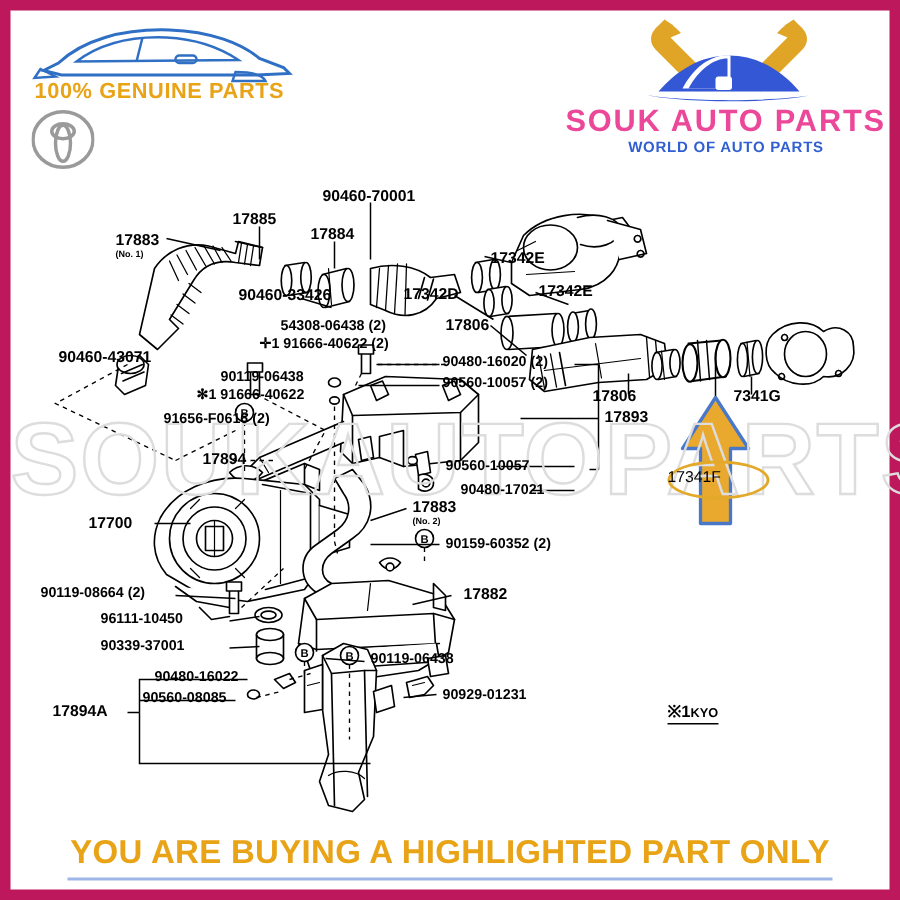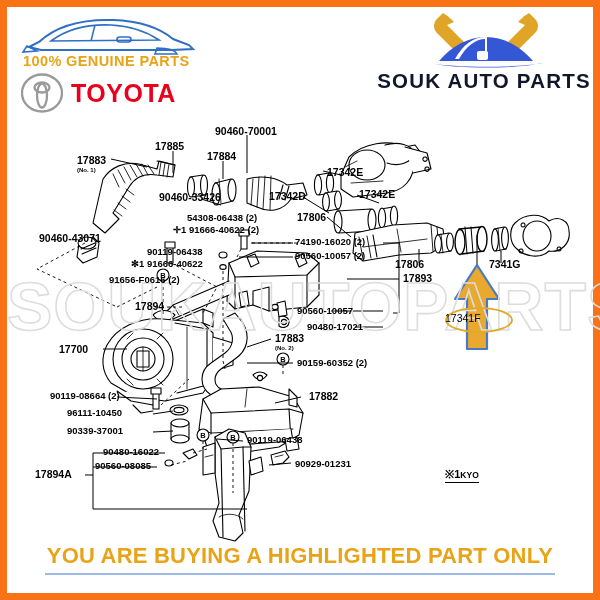--- a/index.html
+++ b/index.html
@@ -5,21 +5,21 @@
   html,body{margin:0;padding:0;}
   body{
     width:600px;height:600px;overflow:hidden;
     background:#ffffff;
     font-family:"Liberation Sans", sans-serif;
   }
   #page{
     position:relative;width:600px;height:600px;
     box-sizing:border-box;
     background:#ffffff;
-    border:7px solid #f97316;
+    border:7px solid #be185d;
   }
   .inner-frame{
     position:absolute;left:3px;top:3px;right:3px;bottom:3px;
     border:1px solid #ffffff;
     pointer-events:none;
   }
 
   
   .header{position:absolute;left:0;top:0;width:586px;height:112px;}
 
@@ -34,22 +34,22 @@
   .toyota-emblem{position:absolute;left:0;top:2px;width:42px;height:40px;}
   .toyota-word{
     position:absolute;left:50px;top:8px;
     font-size:25px;font-weight:bold;color:#e8001c;
     letter-spacing:.5px;
   }
 
   .souk-block{position:absolute;left:370px;top:4px;width:214px;height:104px;}
   .souk-logo{position:absolute;left:44px;top:0px;width:130px;height:62px;}
   .souk-title{
-    position:absolute;left:0;top:58px;width:214px;text-align:center;
-    font-size:20.5px;font-weight:bold;color:#0f172a;letter-spacing:1.2px;
+    position:absolute;left:0;top:58px;width:214px;text-align:left;
+    font-size:20.5px;font-weight:bold;color:#ec4899;letter-spacing:1.2px;
   }
   .souk-sub{
     position:absolute;left:0;top:82px;width:214px;text-align:center;
     font-size:10px;font-weight:bold;color:#2f5fd0;letter-spacing:.5px;
   }
 
   
   .diagram{position:absolute;left:0;top:110px;width:586px;height:430px;}
   .diagram svg{display:block;}
 
@@ -81,21 +81,21 @@
   }
   .kyo{
     position:absolute;left:438px;top:349px;
     font-size:11px;font-weight:bold;color:#000;
     border-bottom:1.5px solid #000;padding-bottom:1px;
   }
   .kyo small{font-size:8.5px;}
 
   
   .footer{
-    position:absolute;left:0;bottom:12px;width:586px;height:44px;
+    position:absolute;left:0;bottom:0;width:586px;height:44px;
   }
   .footer-text{
     position:absolute;left:0;top:6px;width:586px;text-align:center;
     font-size:22px;font-weight:bold;color:#e8a317;letter-spacing:.2px;
   }
   .footer-rule{
     position:absolute;left:38px;top:36px;width:510px;height:1.5px;
     background:#9db8e8;
   }
 </style>
@@ -116,21 +116,20 @@
         <path d="M6 31 L2 37 L16 36 Z" fill="none" stroke="#2f6fc4" stroke-width="1.6"></path>
         <path d="M136 33 C146 33 154 35 156 39 L134 39 Z" fill="none" stroke="#2f6fc4" stroke-width="1.6"></path>
       </svg>
       <div class="genuine-text">100% GENUINE PARTS</div>
       <div class="toyota-row">
         <svg class="toyota-emblem" viewBox="0 0 42 40">
           <ellipse cx="21" cy="20" rx="20" ry="18.5" fill="none" stroke="#9a9a9a" stroke-width="2.3"></ellipse>
           <ellipse cx="21" cy="14.5" rx="7.5" ry="5" fill="none" stroke="#9a9a9a" stroke-width="2.3"></ellipse>
           <ellipse cx="21" cy="22.5" rx="5" ry="12" fill="none" stroke="#9a9a9a" stroke-width="2.3"></ellipse>
         </svg>
-        <div class="toyota-word">TOYOTA</div>
       </div>
     </div>
 
     <div class="souk-block">
       <svg class="souk-logo" viewBox="0 0 130 62">
         <g fill="#e0a526">
           <path d="M24 6 L18 12 L24 18 L30 12 L36 6 L30 2 Z" opacity="0"></path>
           <path d="M30 8 C26 4 20 4 16 8 C12 12 12 18 16 22 L44 50 L54 42 L26 14 L33 11 Z"></path>
           <path d="M16 8 L22 2 L28 6 L24 12 L18 14 Z"></path>
         </g>
@@ -138,20 +137,21 @@
           <path d="M100 8 C104 4 110 4 114 8 C118 12 118 18 114 22 L86 50 L76 42 L104 14 L97 11 Z"></path>
           <path d="M114 8 L108 2 L102 6 L106 12 L112 14 Z"></path>
         </g>
         <path d="M18 50 C30 36 46 26 65 26 C84 26 100 36 112 50 Z" fill="#3457d5"></path>
         <path d="M34 48 C42 33 54 25 66 26 L66 48 Z" fill="#ffffff"></path>
         <path d="M38 48 C45 35 55 28 64 28 L64 48 Z" fill="#3457d5"></path>
         <rect x="56" y="40" width="11" height="9" rx="2" fill="#ffffff"></rect>
         <path d="M8 52 C34 58 96 58 122 52 C96 57 34 57 8 52 Z" fill="#3457d5"></path>
       </svg>
       <div class="souk-title">SOUK AUTO PARTS</div>
+      <div class="souk-sub">WORLD OF AUTO PARTS</div>
     </div>
   </div>
 
   <div class="diagram">
 
     <svg width="586" height="430" viewBox="0 0 586 430">
       <g fill="none" stroke="#000" stroke-width="1.1" stroke-linejoin="round" stroke-linecap="round">
 
         <path d="M96 62 C104 50 118 44 132 47 L150 52 L152 44 L168 48 L166 60 L150 58
                  C138 56 128 60 122 70 L106 96 L112 102 L98 116 L86 106 Z" fill="#fff"></path>
@@ -433,34 +433,34 @@
     <div class="lbl" style="left:200px;top:34px">17884</div>
     <div class="lbl" style="left:208px;top:9px">90460-70001</div>
     <div class="lbl" style="left:320px;top:50px">17342E</div>
     <div class="lbl" style="left:352px;top:72px">17342E</div>
     <div class="lbl" style="left:262px;top:74px">17342D</div>
     <div class="lbl" style="left:290px;top:95px">17806</div>
     <div class="lbl" style="left:152px;top:75px">90460-33426</div>
     <div class="lbl" style="left:32px;top:116px">90460-43071</div>
     <div class="lbl sm" style="left:180px;top:96px">54308-06438 (2)</div>
     <div class="lbl sm" style="left:166px;top:108px">✛1 91666-40622 (2)</div>
-    <div class="lbl sm" style="left:288px;top:120px">74190-16020 (2)</div>
+    <div class="lbl sm" style="left:288px;top:120px">90480-16020 (2)</div>
     <div class="lbl sm" style="left:288px;top:134px">90560-10057 (2)</div>
     <div class="lbl sm" style="left:140px;top:130px">90119-06438</div>
     <div class="lbl sm" style="left:124px;top:142px">✻1 91666-40622</div>
     <div class="lbl sm" style="left:102px;top:158px">91656-F0616 (2)</div>
     <div class="lbl" style="left:128px;top:184px">17894</div>
     <div class="lbl" style="left:396px;top:156px">17893</div>
     <div class="lbl sm" style="left:290px;top:189px">90560-10057</div>
     <div class="lbl sm" style="left:300px;top:205px">90480-17021</div>
     <div class="lbl" style="left:268px;top:216px"><span>17883</span><span class="sub">(No. 2)</span></div>
     <div class="lbl" style="left:52px;top:227px">17700</div>
     <div class="lbl sm" style="left:290px;top:241px">90159-60352 (2)</div>
     <div class="lbl" style="left:302px;top:274px">17882</div>
-    <div class="lbl sm" style="left:43px;top:274px">90119-08664 (2)</div>
+    <div class="lbl sm" style="left:20px;top:274px">90119-08664 (2)</div>
     <div class="lbl sm" style="left:60px;top:291px">96111-10450</div>
     <div class="lbl sm" style="left:60px;top:309px">90339-37001</div>
     <div class="lbl sm" style="left:240px;top:318px">90119-06438</div>
     <div class="lbl sm" style="left:96px;top:330px">90480-16022</div>
     <div class="lbl sm" style="left:88px;top:344px">90560-08085</div>
     <div class="lbl" style="left:28px;top:352px">17894A</div>
     <div class="lbl sm" style="left:288px;top:342px">90929-01231</div>
     <div class="lbl" style="left:388px;top:142px">17806</div>
     <div class="lbl" style="left:482px;top:142px">7341G</div>
   </div>

